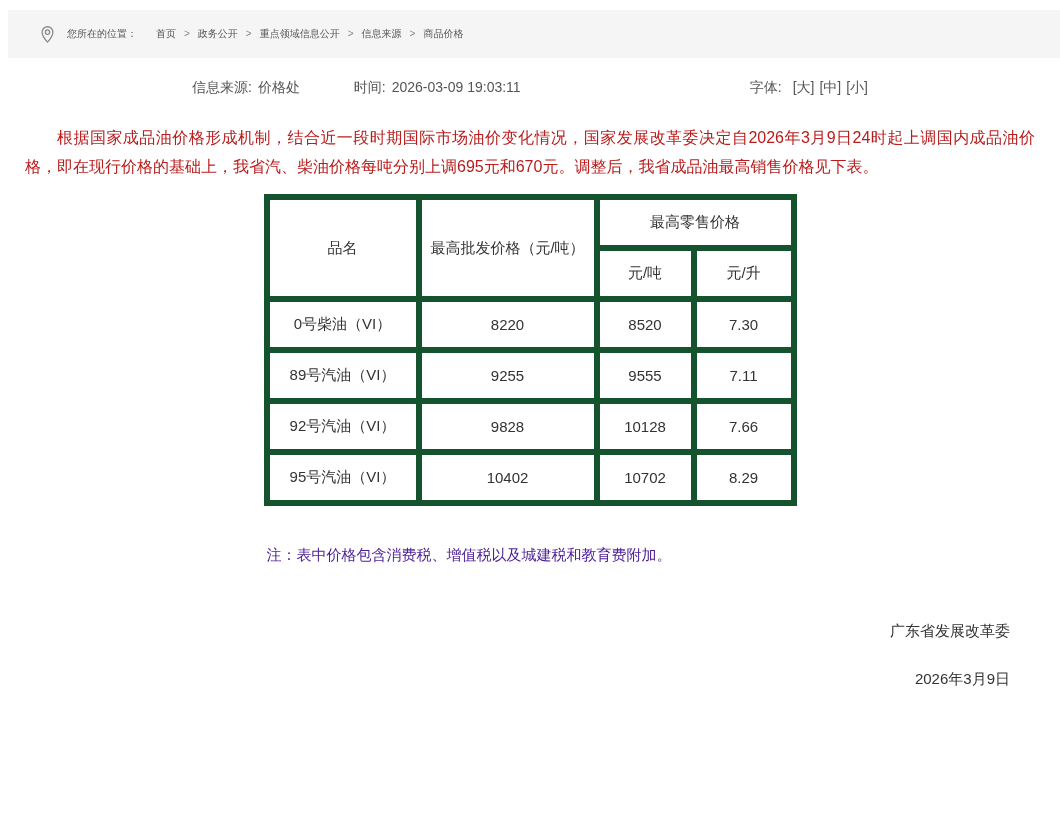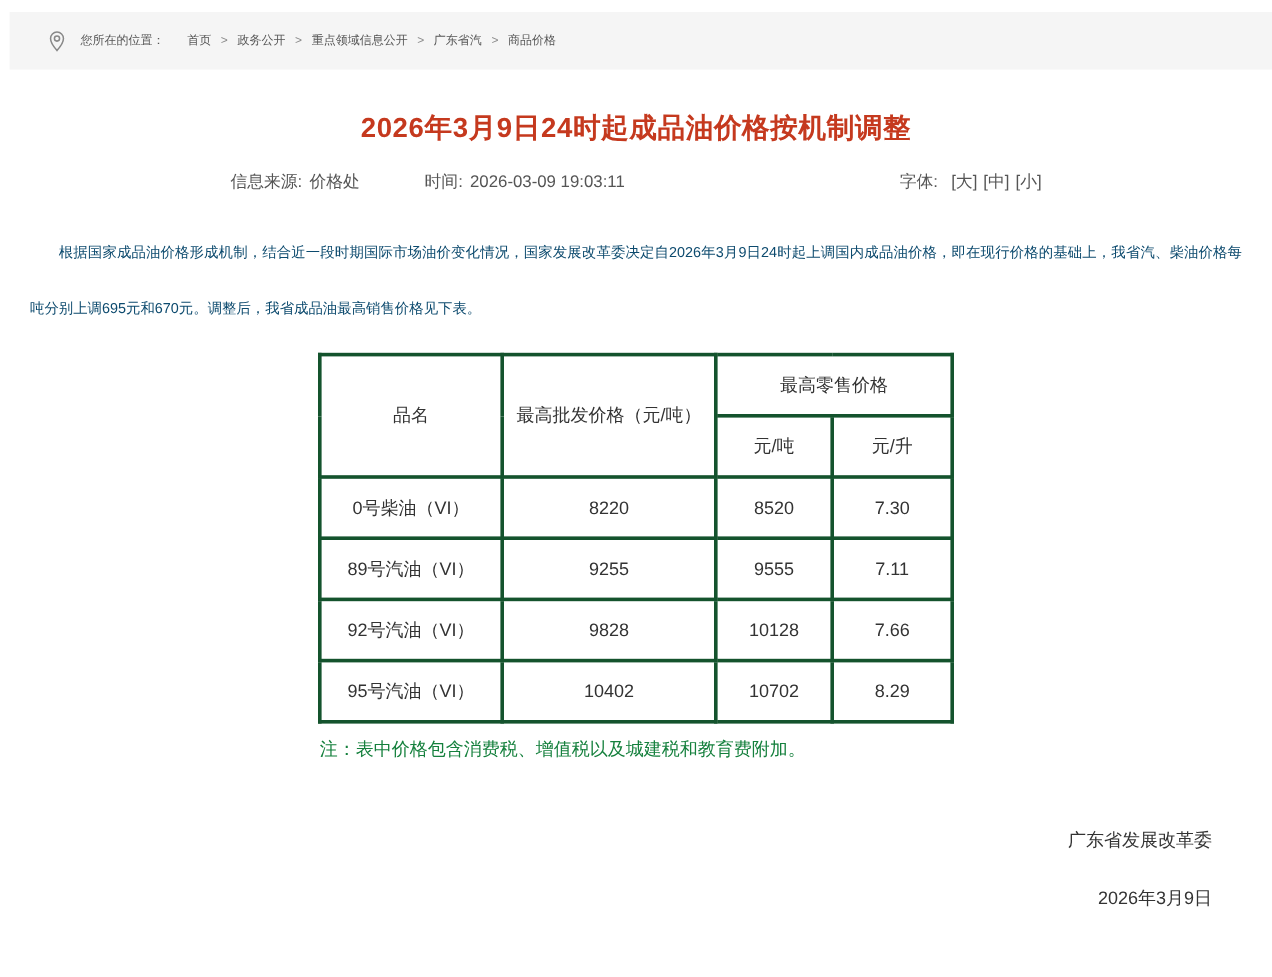--- a/index.html
+++ b/index.html
@@ -45,64 +45,64 @@
     justify-content: space-between;
     font-size: 14px;
     color: #555555;
   }
   .meta-label { margin-right: 6px; }
   .meta-time { margin-left: 50px; }
   .font-opt { margin-left: 5px; cursor: pointer; color: #555555; }
 
   .body-text {
     margin: 26px 25px 0 25px;
-    font-size: 12px;
-    line-height: 47px;
+    font-size: 16px;
+    line-height: 29px;
     text-indent: 2em;
     text-align: justify;
-    color: #0c4a6e;
+    color: #b91c1c;
   }
   .table-title {
     text-align: center;
     font-size: 17px;
     font-weight: bold;
     margin: 8px 0 0 0;
     color: #222222;
   }
   .table-subtitle {
     text-align: center;
     font-size: 15px;
     margin-top: 26px;
     color: #333333;
   }
   table.price-table {
     margin: 13px auto 0 auto;
     border-collapse: collapse;
     table-layout: fixed;
   }
   .price-table th, .price-table td {
-    border: 3px solid #14532d;
+    border: 6px solid #14532d;
     font-weight: normal;
     font-size: 15px;
     text-align: center;
     vertical-align: middle;
     height: 51px;
     padding: 0 4px;
     color: #333333;
   }
   .col-product  { width: 152px; }
   .col-wholesale{ width: 178px; }
   .col-ton      { width: 97px; }
   .col-liter    { width: 100px; }
 
   .note {
     width: 527px;
-    margin: 12px auto 0 auto;
+    margin: 40px auto 0 auto;
     font-size: 15px;
-    color: #15803d;
+    color: #4c1d95;
   }
   .sig {
     text-align: right;
     margin: 57px 50px 0 0;
     font-size: 15px;
     color: #333333;
     padding-left: 12px;
   }
   .sig-date {
     text-align: right;
@@ -115,25 +115,24 @@
 <body>
 
 <div class="breadcrumb-bar">
   <span class="pin">
     <svg width="19" height="19" viewBox="0 0 24 24">
       <path d="M12 2.2C8.2 2.2 5.2 5.2 5.2 9c0 5 6.8 12.6 6.8 12.6S18.8 14 18.8 9c0-3.8-3-6.8-6.8-6.8z" fill="none" stroke="#888888" stroke-width="1.6"></path>
       <circle cx="12" cy="9" r="2.7" fill="none" stroke="#888888" stroke-width="1.6"></circle>
     </svg>
   </span>
   <span class="bc-label">您所在的位置：</span>
-  <span id="bc-items"><span class="bc-link">首页</span><span class="bc-sep">&gt;</span><span class="bc-link">政务公开</span><span class="bc-sep">&gt;</span><span class="bc-link">重点领域信息公开</span><span class="bc-sep">&gt;</span><span class="bc-link">广东省汽</span><span class="bc-sep">&gt;</span><span class="bc-link">商品价格</span></span>
+  <span id="bc-items"><span class="bc-link">首页</span><span class="bc-sep">&gt;</span><span class="bc-link">政务公开</span><span class="bc-sep">&gt;</span><span class="bc-link">重点领域信息公开</span><span class="bc-sep">&gt;</span><span class="bc-link">信息来源</span><span class="bc-sep">&gt;</span><span class="bc-link">商品价格</span></span>
 </div>
 
 <div class="article">
-  <h1 class="title">2026年3月9日24时起成品油价格按机制调整</h1>
 
   <div class="meta-row">
     <div class="meta-left">
       <span class="meta-label">信息来源:</span><span>价格处</span>
       <span class="meta-time">
         <span class="meta-label">时间:</span><span>2026-03-09 19:03:11</span>
       </span>
     </div>
     <div class="meta-right">
       <span class="meta-label">字体:</span><span class="font-opt">[大]</span><span class="font-opt">[中]</span><span class="font-opt">[小]</span>

